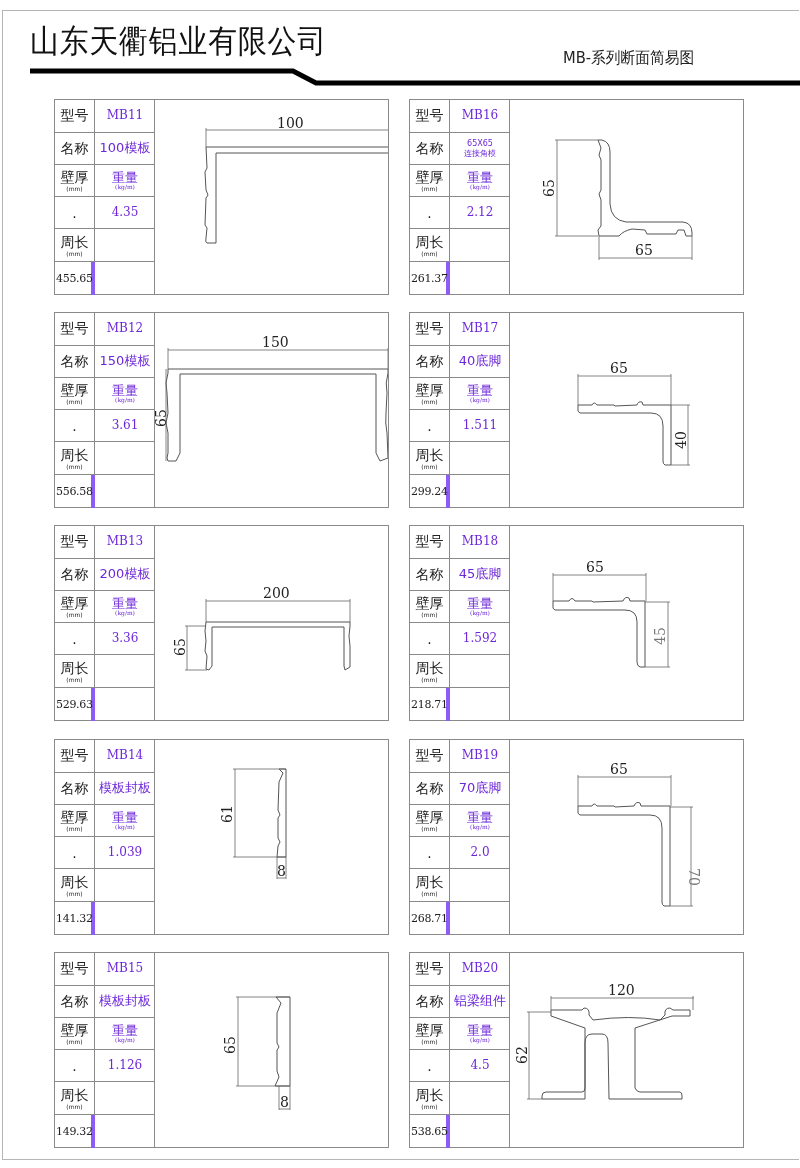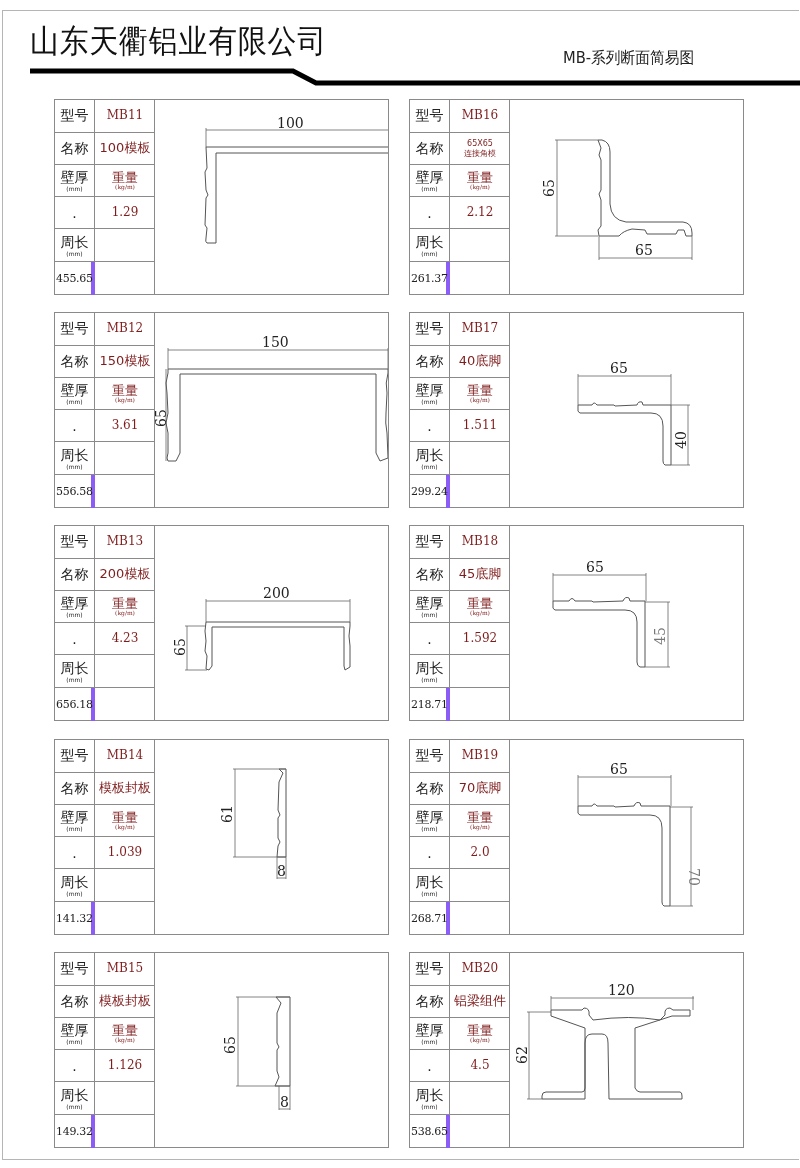--- a/index.html
+++ b/index.html
@@ -6,21 +6,21 @@
   html, body { width: 800px; height: 1168px; background: #ffffff; overflow: hidden; }
   body { position: relative; font-family: "DejaVu Serif", "Liberation Serif", serif; color: #1a1a1a; }
   .outer-frame { position: absolute; left: 2px; top: 10px; width: 797px; height: 1150px; border: 1px solid #b5b5b5; border-right: none; }
   .company-title { position: absolute; left: 30px; top: 20px; font-family: "DejaVu Sans", "Liberation Sans", sans-serif; font-size: 32px; font-weight: normal; letter-spacing: 1px; color: #111; transform: scaleX(0.9); transform-origin: left top; }
   .header-rule { position: absolute; left: 0; top: 0; }
   .series-title { position: absolute; left: 563px; top: 48px; font-family: "DejaVu Sans", "Liberation Sans", sans-serif; font-size: 16px; color: #222; transform: scaleX(0.92); transform-origin: left top; }
   .panel { position: absolute; width: 335px; height: 196px; border: 1px solid #8a8a8a; background: #fff; }
   .spec-table { position: absolute; left: 0; top: 0; width: 100px; height: 100%; border-right: 1px solid #8a8a8a; border-collapse: collapse; }
   .spec-row { position: absolute; left: 0; width: 100px; border-bottom: 1px solid #8a8a8a; }
   .spec-label { position: absolute; left: 0; top: 0; width: 40px; height: 100%; border-right: 1px solid #8a8a8a; display: flex; flex-direction: column; align-items: center; justify-content: center; font-family: "DejaVu Sans", "Liberation Sans", sans-serif; font-size: 14px; color: #222; }
-  .spec-value { position: absolute; left: 40px; top: 0; width: 60px; height: 100%; display: flex; flex-direction: column; align-items: center; justify-content: center; font-size: 12px; color: #7f1d1d; text-align: center; line-height: 1.1; }
+  .spec-value { position: absolute; left: 40px; top: 0; width: 60px; height: 100%; display: flex; flex-direction: column; align-items: center; justify-content: center; font-size: 12px; color: #6d28d9; text-align: center; line-height: 1.1; }
   .unit { font-size: 6px; line-height: 1; margin-top: -1px; }
   .perimeter-value { position: absolute; left: 0; top: 0; width: 40px; height: 100%; display: flex; align-items: center; justify-content: flex-start; padding-left: 1px; font-size: 11px; letter-spacing: -0.3px; color: #222; border-right: 4px solid #8b5cf6; }
   .name-cn { font-family: "DejaVu Sans", "Liberation Sans", sans-serif; font-size: 13px; }
   .name-small { font-size: 8px; line-height: 1.2; font-family: "DejaVu Sans", "Liberation Sans", sans-serif; }
   .drawing { position: absolute; left: 100px; top: 0; width: 233px; height: 194px; }
   .dim-text { font-family: "DejaVu Serif", "Liberation Serif", serif; font-size: 14px; fill: #222; }
   .prof { fill: none; stroke: #555; stroke-width: 1; }
   .dim { fill: none; stroke: #666; stroke-width: 0.8; }
 </style>
 </head>
@@ -48,21 +48,21 @@
         <span>壁厚</span>
         <span class="unit">(mm)</span>
       </div>
     <div class="spec-value">
         <span class="name-cn">重量</span>
         <span class="unit">(kg/m)</span>
       </div>
   </div>
   <div class="spec-row" style="top:97px;height:32px;">
     <div class="spec-label">.</div>
-    <div class="spec-value">1.29</div>
+    <div class="spec-value">4.35</div>
   </div>
   <div class="spec-row" style="top:129px;height:33px;">
     <div class="spec-label">
         <span>周长</span>
         <span class="unit">(mm)</span>
       </div>
   </div>
   <div class="spec-row" style="top:162px;height:33px;border-bottom:none;">
     <div class="perimeter-value">455.65</div>
   </div>
@@ -136,30 +136,30 @@
         <span>壁厚</span>
         <span class="unit">(mm)</span>
       </div>
     <div class="spec-value">
         <span class="name-cn">重量</span>
         <span class="unit">(kg/m)</span>
       </div>
   </div>
   <div class="spec-row" style="top:97px;height:32px;">
     <div class="spec-label">.</div>
-    <div class="spec-value">4.23</div>
-  </div>
-  <div class="spec-row" style="top:129px;height:33px;">
-    <div class="spec-label">
-        <span>周长</span>
-        <span class="unit">(mm)</span>
-      </div>
-  </div>
-  <div class="spec-row" style="top:162px;height:33px;border-bottom:none;">
-    <div class="perimeter-value">656.18</div>
+    <div class="spec-value">3.36</div>
+  </div>
+  <div class="spec-row" style="top:129px;height:33px;">
+    <div class="spec-label">
+        <span>周长</span>
+        <span class="unit">(mm)</span>
+      </div>
+  </div>
+  <div class="spec-row" style="top:162px;height:33px;border-bottom:none;">
+    <div class="perimeter-value">529.63</div>
   </div>
   <div class="spec-table"></div>
   <svg class="drawing" viewBox="0 0 233 194">
     <path class="prof" d="M51,96 L195,96 L195,100 Q193,110 195,120 L195,141 L190,144 L189,140 L189,101 L57,101 L57,140 L54,144 L51,143 L52,130 L50,125 L51,115 L50,105 Z"></path>
     <line class="dim" x1="51" y1="75" x2="195" y2="75"></line>
     <line class="dim" x1="51" y1="73" x2="51" y2="96"></line>
     <line class="dim" x1="195" y1="73" x2="195" y2="96"></line>
     <line class="dim" x1="30" y1="100" x2="51" y2="100"></line>
     <line class="dim" x1="32" y1="100" x2="32" y2="144"></line>
     <line class="dim" x1="30" y1="144" x2="52" y2="144"></line>

